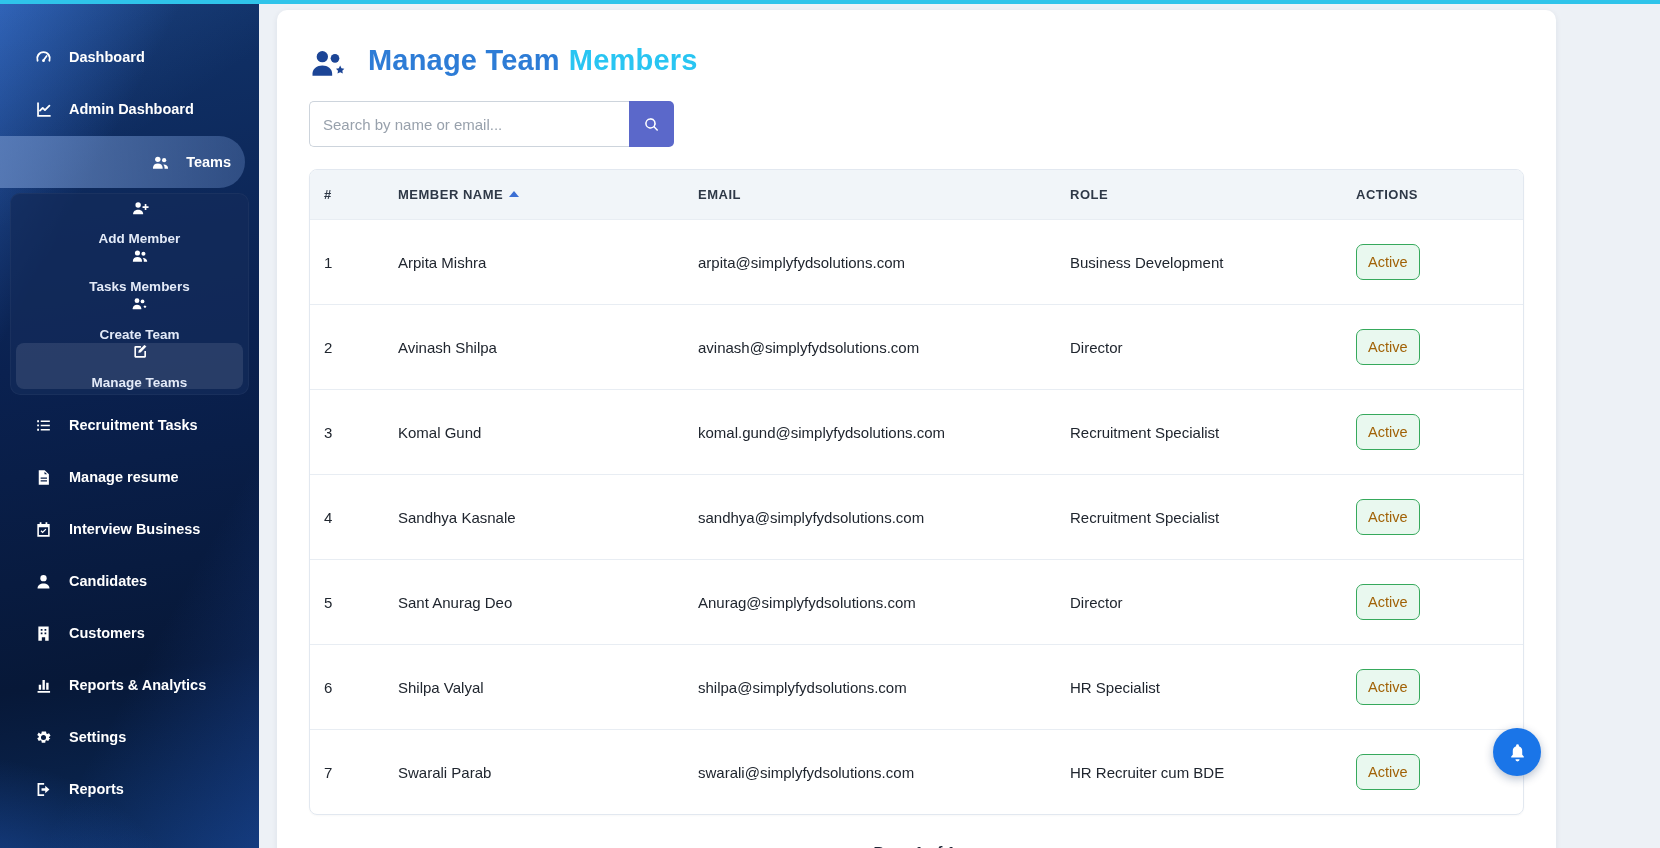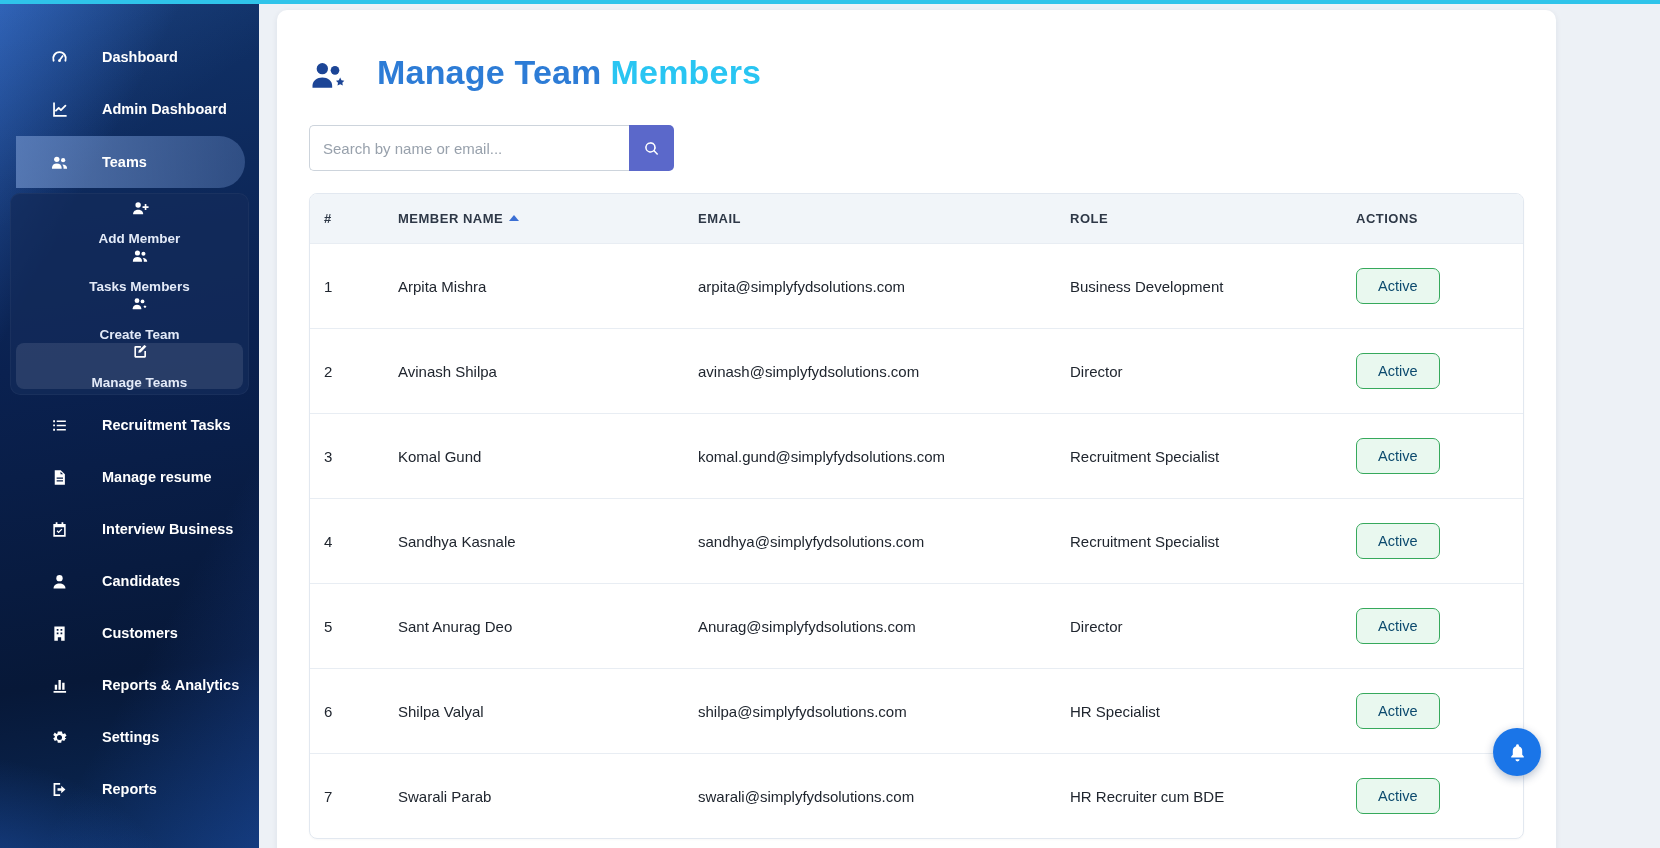--- a/index.html
+++ b/index.html
@@ -23,28 +23,29 @@
       linear-gradient(299deg, rgba(40,96,210,.32) 0%, rgba(40,96,210,0) 30%),
       linear-gradient(171deg, #11336a 0%, #0a2150 42%, #071838 78%, #0b2a58 100%);
   }
   .sidebar::after {
     content:""; position:absolute; top:-50px; left:-90px; width:360px; height:300px;
     background:linear-gradient(135deg, rgba(96,156,255,.25), rgba(96,156,255,0) 62%);
     transform:rotate(10deg); pointer-events:none;
   }
   .nav { position:relative; z-index:2; padding-top:30px; }
   .nav-item {
-    height:50px; display:flex; align-items:center; gap:33px;
-    padding:0 14px 0 34px; margin:2px 16px;
+    height:50px; display:flex; align-items:center; gap:16px;
+    padding:0 14px 0 34px; margin:2px 0;
     color:#ffffff; font-size:14.5px; font-weight:700; cursor:pointer; white-space:nowrap;
   }
   .nav-item.active {
     height:52px; margin-right:14px;
     background:linear-gradient(90deg, rgba(99,133,191,.80), rgba(99,133,191,.40));
     border-radius:0 26px 26px 0;
+    justify-content:flex-end;
   }
   .nav-icon { width:19px; height:19px; flex:0 0 19px; color:#fff; }
   .submenu {
     margin:5px 10px; padding:4px 0; border-radius:10px;
     background:rgba(19,43,90,.72);
     box-shadow:inset 0 0 0 1px rgba(255,255,255,.04);
   }
   .sub-item {
     height:46px; display:flex; align-items:center; gap:14px;
     margin:2px 6px; padding:0 10px 0 30px; border-radius:8px;
@@ -54,21 +55,21 @@
   .sub-item .nav-icon { width:18px; height:18px; flex:0 0 18px; }
 
   
   .main { margin-left:259px; padding:10px 104px 0 18px; }
   .card {
     background:#ffffff; border-radius:10px; padding:26px 32px 34px;
     box-shadow:0 2px 6px rgba(16,40,70,.08); min-height:746px; position:relative;
   }
   .page-header { display:flex; align-items:center; gap:15px; margin:4px 0 20px; }
   .title-icon { width:40px; height:34px; color:#1c4596; }
-  h1 { margin:13px; font-size:34px; font-weight:700; color:#2d7cd6; letter-spacing:.2px; }
+  h1 { margin:4px; font-size:29px; font-weight:700; color:#2d7cd6; letter-spacing:.2px; }
   h1 .accent { color:#29c5f2; margin-left:9px; }
 
   .search-row { display:flex; margin-bottom:22px; }
   .search-input {
     width:320px; height:46px; border:1px solid #cdd4dc; border-right:none;
     border-radius:5px 0 0 5px; padding:16px 13px; font-size:15px; color:#333;
     outline:none; font-family:inherit; background:#fff;
   }
   .search-input::placeholder { color:#98a1ac; }
   .search-btn {
@@ -87,22 +88,22 @@
     background:#f1f5f9; text-align:left; padding:17px 14px;
     font-size:13px; font-weight:700; color:#2e3847; letter-spacing:.5px;
   }
   td { padding:24px 14px; border-top:1px solid #e8edf3; font-size:15px; color:#20262f; }
   .sort-caret {
     display:inline-block; width:0; height:0; margin-left:6px; vertical-align:2px;
     border-left:5px solid transparent; border-right:5px solid transparent;
     border-bottom:6px solid #3b6fd4;
   }
   .badge-active {
-    display:inline-block; background:#e9f8ef; border:1px solid #36a95c; color:#0c4a6e;
-    font-size:14.5px; padding:9px 21px; border-radius:7px; cursor:pointer;
+    display:inline-block; background:#e9f8ef; border:1px solid #36a95c; color:#a16207;
+    font-size:14.5px; padding:9px 11px; border-radius:7px; cursor:pointer;
     font-family:inherit;
   }
   .pagination { text-align:center; margin-top:28px; font-size:15.5px; font-weight:700; color:#1d2736; }
 
   .fab {
     position:fixed; right:119px; bottom:72px; width:48px; height:48px; z-index:30;
     border:none; border-radius:50%; background:#1a75e8; color:#fff; cursor:pointer;
     display:flex; align-items:center; justify-content:center;
     box-shadow:0 3px 10px rgba(10,40,90,.30);
   }

